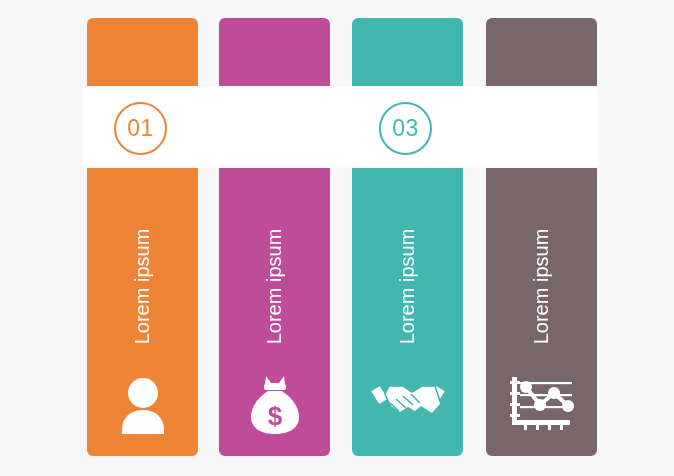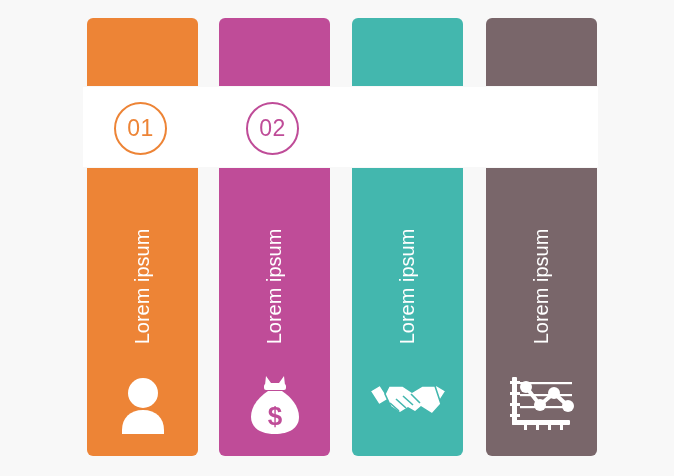--- a/index.html
+++ b/index.html
@@ -144,42 +144,42 @@
           <circle cx="27" cy="17" r="15" fill="#ffffff"></circle>
           <path d="M27 34c-13 0-21 8-21 20v4h42v-4c0-12-8-20-21-20z" fill="#ffffff"></path>
         </svg>
       </div>
     </div>
   </div>
 
   <div class="column col-2">
     <div class="top-block" style="background: rgb(191, 76, 152);"></div>
 
-    <div class="number-circle" style="color: rgb(191, 76, 152);">
-      <span>02</span>
-    </div>
 
     <div class="bottom-block" style="background: rgb(191, 76, 152);">
       <div class="vtext">
         <span>Lorem ipsum</span>
       </div>
       <div class="icon-wrap">
         <svg width="56" height="62" viewBox="0 0 56 62" aria-hidden="true">
           <path d="M19 2l5 7h8l5-7 1 9h-20z" fill="#ffffff"></path>
           <rect x="17" y="10" width="22" height="6" rx="2" fill="#ffffff"></rect>
           <path d="M21 17c-9 6-17 15-17 26 0 11 10 17 24 17s24-6 24-17c0-11-8-20-17-26z" fill="#ffffff"></path>
           <text x="28" y="51" font-family="Liberation Sans, sans-serif" font-size="26" font-weight="bold" text-anchor="middle" fill="#bf4c98">$</text>
         </svg>
       </div>
     </div>
   </div>
 
   <div class="column col-3">
     <div class="top-block" style="background: rgb(67, 183, 174);"></div>
 
+    <div class="number-circle" style="color: rgb(67, 183, 174);">
+      <span>03</span>
+    </div>
 
     <div class="bottom-block" style="background: rgb(67, 183, 174);">
       <div class="vtext">
         <span>Lorem ipsum</span>
       </div>
       <div class="icon-wrap">
         <svg width="80" height="56" viewBox="0 0 80 56" aria-hidden="true">
           <g fill="#ffffff" stroke="#43b7ae" stroke-width="1.6">
             <path d="M2 14l10-6 9 14-10 6z"></path>
             <path d="M78 14l-10-6-9 14 10 6z"></path>

